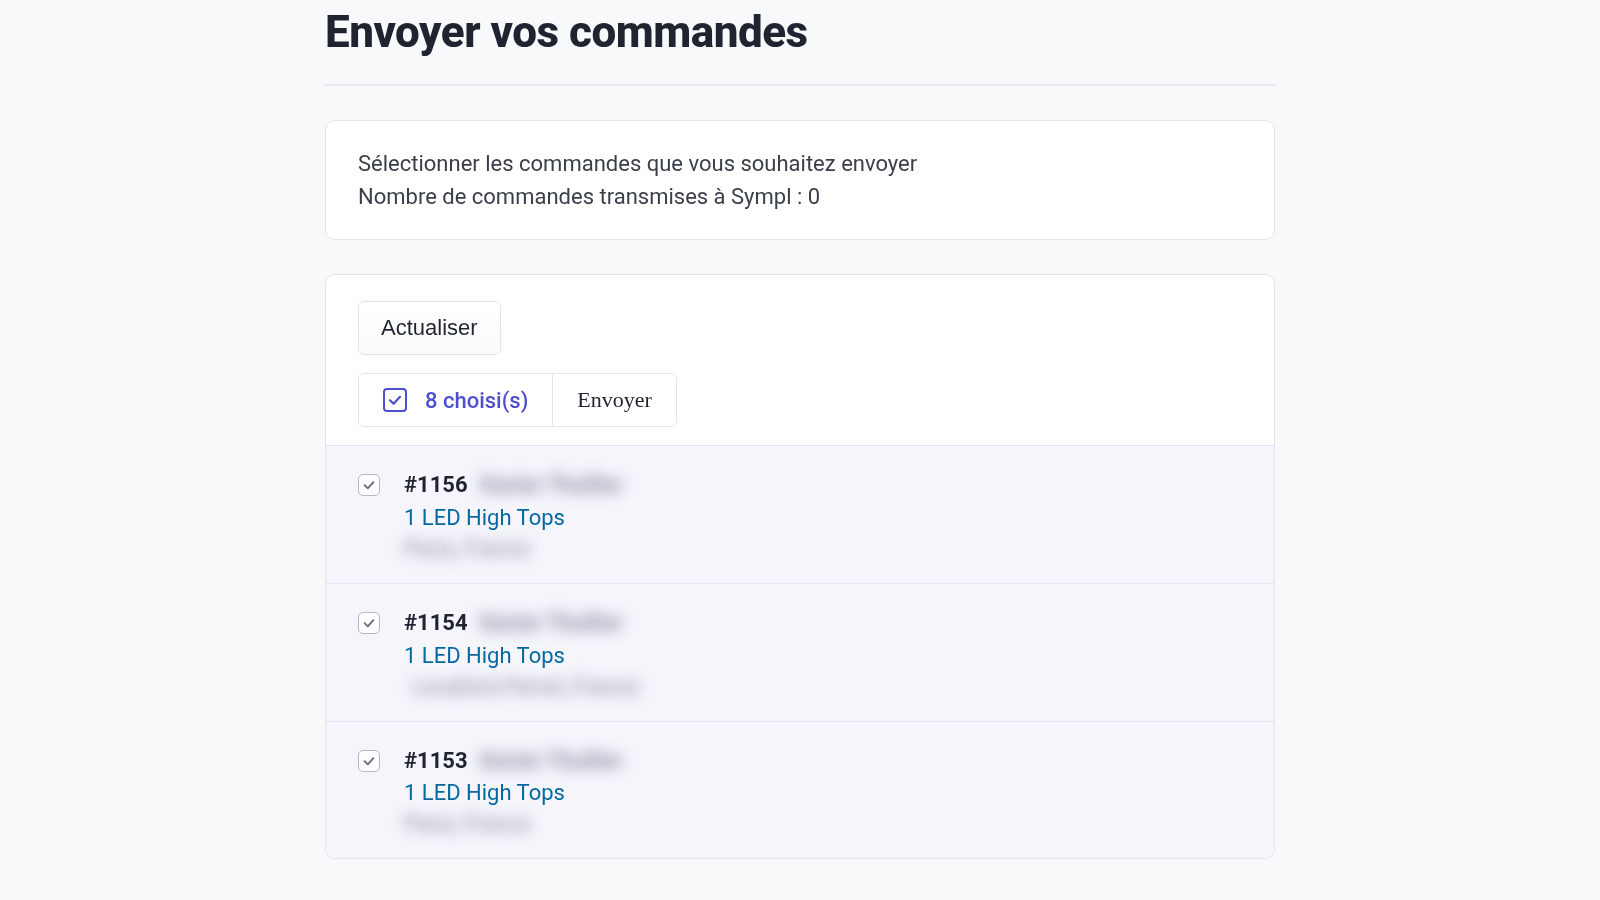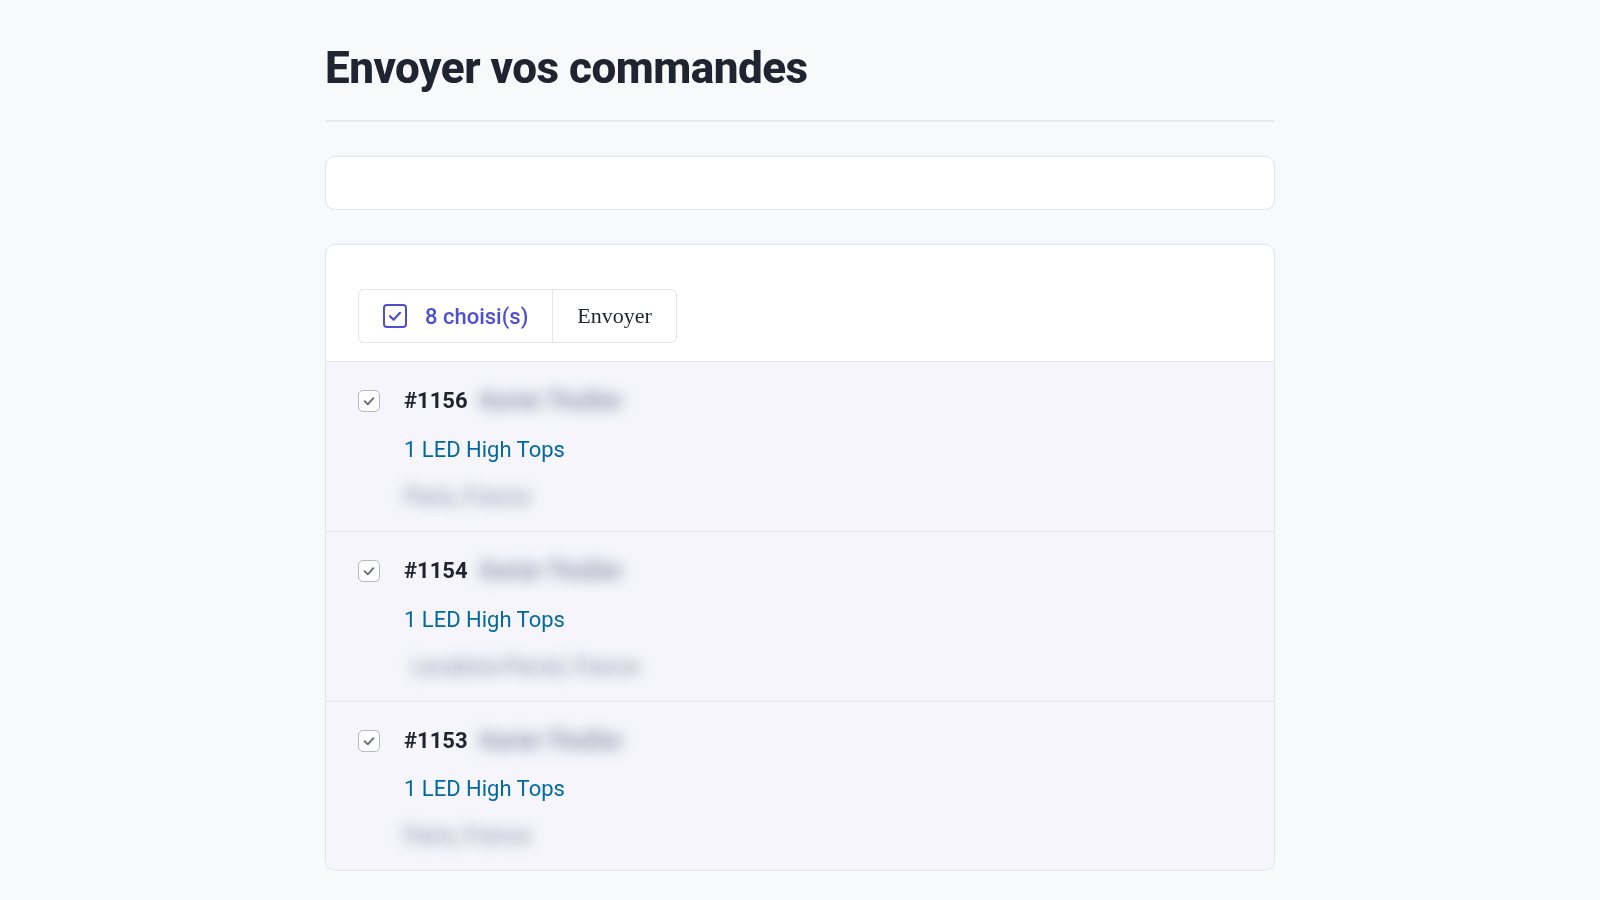--- a/index.html
+++ b/index.html
@@ -27,21 +27,20 @@
   }
   .container{
     max-width:1010px;
     margin:0 auto;
     padding:0 30px;
   }
   header{
     padding-top:6px;
     padding-bottom:26px;
     border-bottom:2px solid #e8e9ed;
-    margin-top:36px;
   }
   h1{
     margin:0;
     font-size:44px;
     font-weight:800;
     letter-spacing:-0.5px;
   }
   .card{
     background:var(--panel);
     border:1px solid var(--border);
@@ -149,21 +148,21 @@
     align-items:center;
     justify-content:center;
     margin-top:4px;
     cursor:pointer;
     flex-shrink:0;
   }
   .row-check svg{display:block;}
   .row-body{
     display:flex;
     flex-direction:column;
-    gap:20px;
+    gap:4px;
   }
   .row-title{
     display:flex;
     align-items:center;
     gap:12px;
     font-size:22px;
     font-weight:700;
     line-height:1.4;
   }
   .blurred{
@@ -184,24 +183,27 @@
 </style>
 </head>
 <body>
 
 <div class="container">
   <header>
     <h1>Envoyer vos commandes</h1>
   </header>
 
   <section class="card info-card">
+    <p>Sélectionner les commandes que vous souhaitez envoyer</p>
+    <p>Nombre de commandes transmises à Sympl : 0</p>
   </section>
 
   <section class="card list-card">
     <div class="controls">
+      <button class="btn btn-refresh">Actualiser</button>
       <div style="display:block"></div>
       <div class="selection-bar">
         <div class="selection-left">
           <span class="master-check">
             <svg width="16" height="16" viewBox="0 0 16 16" fill="none">
               <path d="M3 8.2 L6.6 11.8 L13 4.8" stroke="#4e4fcf" stroke-width="2.2" stroke-linecap="round" stroke-linejoin="round"></path>
             </svg>
           </span>
           <span class="selected-count">8 choisi(s)</span>
         </div>

